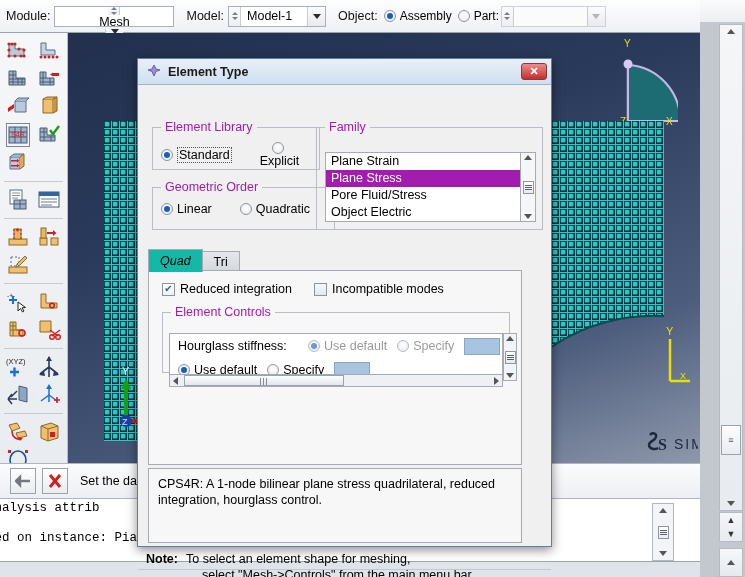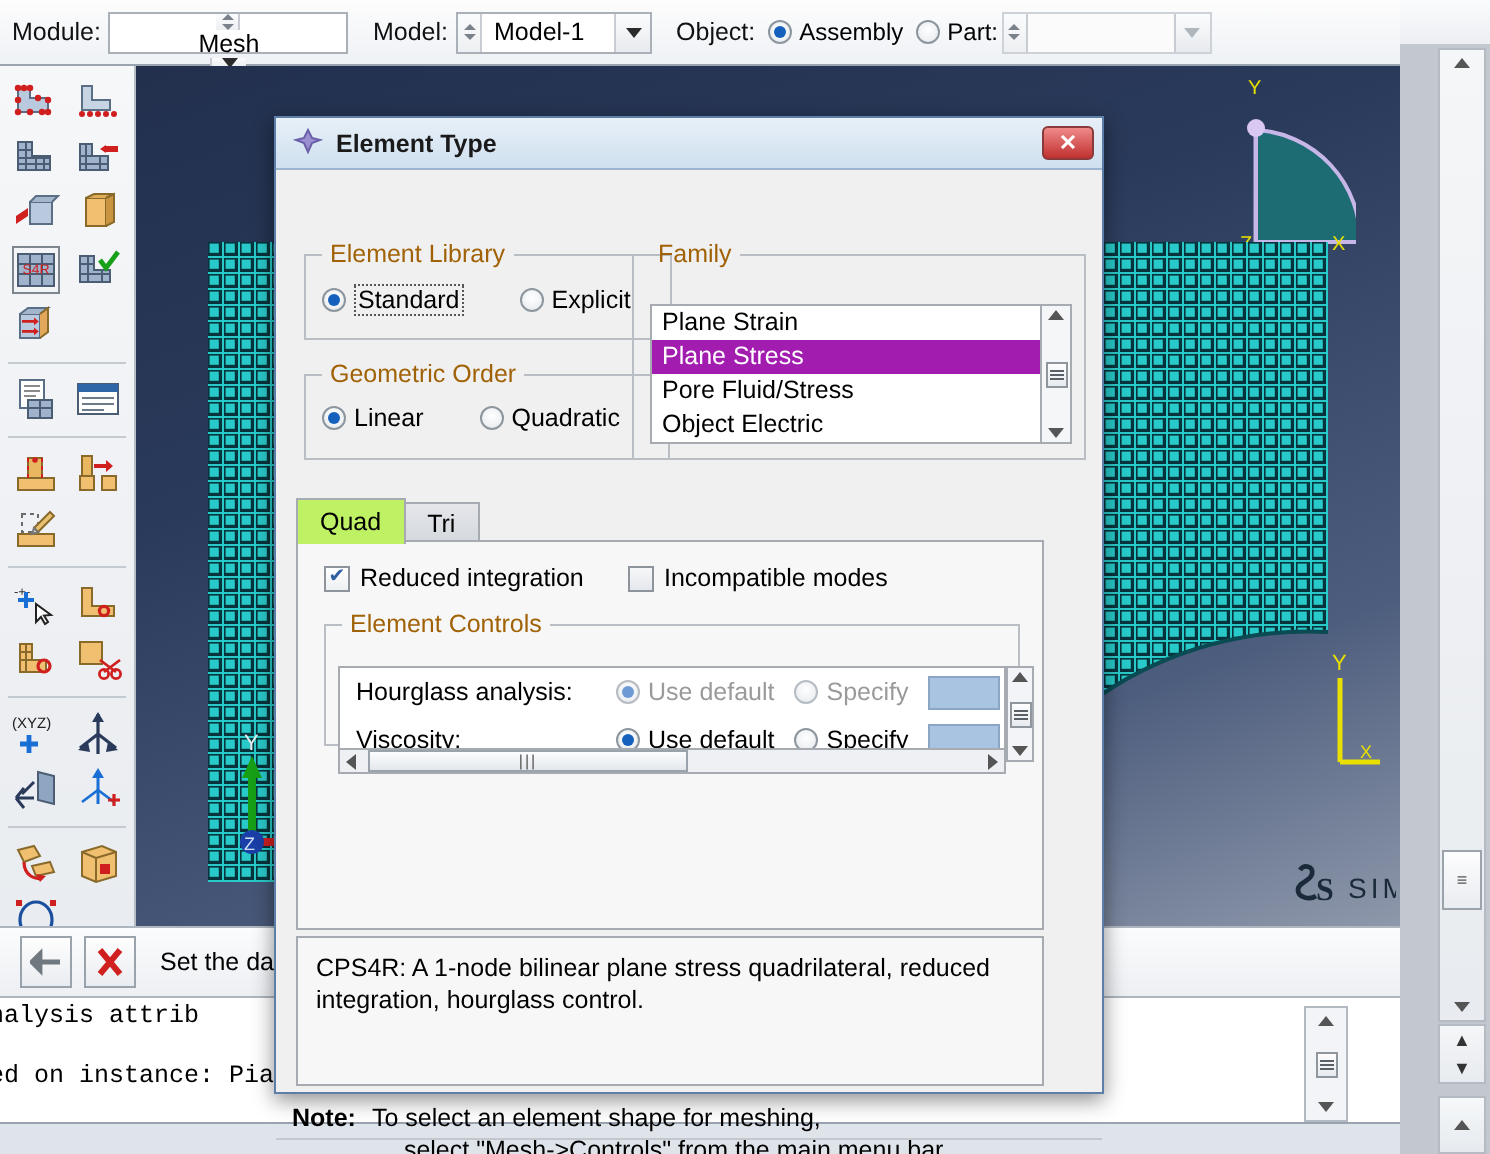--- a/index.html
+++ b/index.html
@@ -115,21 +115,21 @@
   #dlg-close{
     width:26px;height:17px;border:1px solid #8a3a3a;border-radius:3px;
     background:linear-gradient(#f08a8a,#c03030);display:flex;align-items:center;
     justify-content:center;color:#fff;font-size:11px;font-weight:bold;box-sizing:border-box;
   }
   #dlg-body{position:relative;padding:8px 10px;box-sizing:border-box;}
   fieldset.gb{
     border:1px solid #b9bec4;margin:0;padding:4px 8px 8px 8px;box-sizing:border-box;
     position:absolute;background:transparent;
   }
-  fieldset.gb > legend{font-size:12.5px;padding:0 4px;color:#a16207;}
+  fieldset.gb > legend{font-size:12.5px;padding:0 4px;color:#a21caf;}
   .radio-line{display:flex;align-items:center;font-size:12.5px;gap:14px;}
   .radio-line .radio-wrap{margin-right:14px;}
   .dotted{border:1px dotted #555;padding:0 1px;}
   
   #family-list{
     position:absolute;left:8px;top:18px;width:196px;height:70px;background:#fff;
     border:1px solid #a6abb2;box-sizing:border-box;overflow:hidden;
   }
   .fam-item{height:17px;line-height:17px;padding-left:5px;font-size:12.5px;white-space:nowrap;}
   .fam-item.sel{background:#a21caf;color:#fff;}
@@ -144,21 +144,21 @@
   .sb-grip{width:11px;height:13px;border:1px solid #8f969e;background:linear-gradient(#fdfdfe,#e8ebef);
     display:flex;flex-direction:column;justify-content:center;align-items:center;gap:1px;box-sizing:border-box;}
   .sb-grip span{display:block;width:7px;height:1px;background:#5a6068;}
   
   #tabs{position:absolute;left:10px;top:164px;display:flex;align-items:flex-end;}
   .tab{
     height:21px;padding:0 11px;line-height:21px;font-size:12.5px;box-sizing:border-box;
     border:1px solid #a6abb2;border-bottom:none;background:linear-gradient(#e4e6ea,#d4d8dd);
     margin-right:-1px;
   }
-  .tab.active{background:#bef264;height:23px;line-height:23px;position:relative;z-index:2;}
+  .tab.active{background:#14b8a6;height:23px;line-height:23px;position:relative;z-index:2;font-style:italic;}
   #tab-panel{
     position:absolute;left:10px;top:185px;width:374px;height:195px;background:#f7f7f8;
     border:1px solid #a6abb2;box-sizing:border-box;
   }
   .chk-line{display:flex;align-items:center;font-size:12.5px;position:absolute;left:13px;top:11px;}
   .chk{
     width:13px;height:13px;border:1px solid #8d949c;background:linear-gradient(#fff,#eef0f3);
     margin-right:5px;box-sizing:border-box;display:flex;align-items:center;justify-content:center;
     font-size:10px;color:#2f5fa0;line-height:1;flex:none;
   }
@@ -632,21 +632,21 @@
 
   <div id="dlg-body">
 
     <fieldset class="gb" style="left:14px;top:35px;width:155px;height:50px;">
       <legend>Element Library</legend>
       <div class="radio-line" style="margin-top:4px;">
         <div class="radio-wrap">
           <span class="radio on"></span>
           <span class="dotted">Standard</span>
         </div>
-        <div class="radio-wrap" style="margin-right:12px;">
+        <div class="radio-wrap" style="margin-right:12px;flex-direction:column;">
           <span class="radio"></span>
           <span>Explicit</span>
         </div>
       </div>
     </fieldset>
 
     <fieldset class="gb" style="left:14px;top:95px;width:155px;height:50px;">
       <legend>Geometric Order</legend>
       <div class="radio-line" style="margin-top:4px;">
         <div class="radio-wrap">
@@ -691,33 +691,32 @@
       </div>
       <div class="chk-line" style="left:165px;">
         <span class="chk off"></span>
         <span>Incompatible modes</span>
       </div>
 
       <fieldset class="gb" id="elem-controls">
         <legend>Element Controls</legend>
         <div id="ec-inner">
           <div class="ec-row">
-            <span class="lab">Hourglass analysis:</span>
+            <span class="lab">Hourglass stiffness:</span>
             <span class="opt">
               <span class="radio gr on"></span>
               <span>Use default</span>
             </span>
             <span class="opt">
               <span class="radio gr"></span>
               <span>Specify</span>
             </span>
             <span class="ec-field"></span>
           </div>
           <div class="ec-row">
-            <span class="lab">Viscosity:</span>
             <span class="opt en">
               <span class="radio on"></span>
               <span>Use default</span>
             </span>
             <span class="opt en">
               <span class="radio"></span>
               <span>Specify</span>
             </span>
             <span class="ec-field"></span>
           </div>

